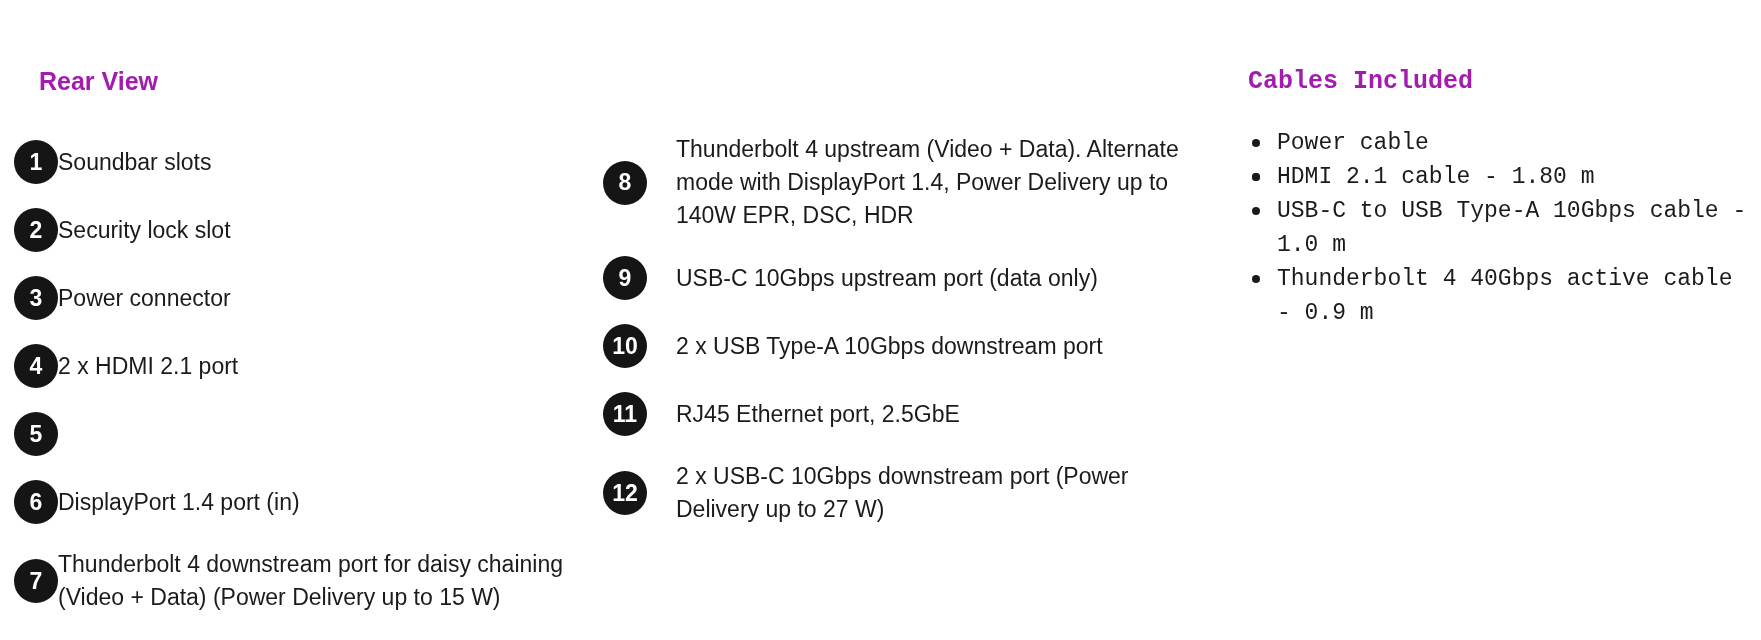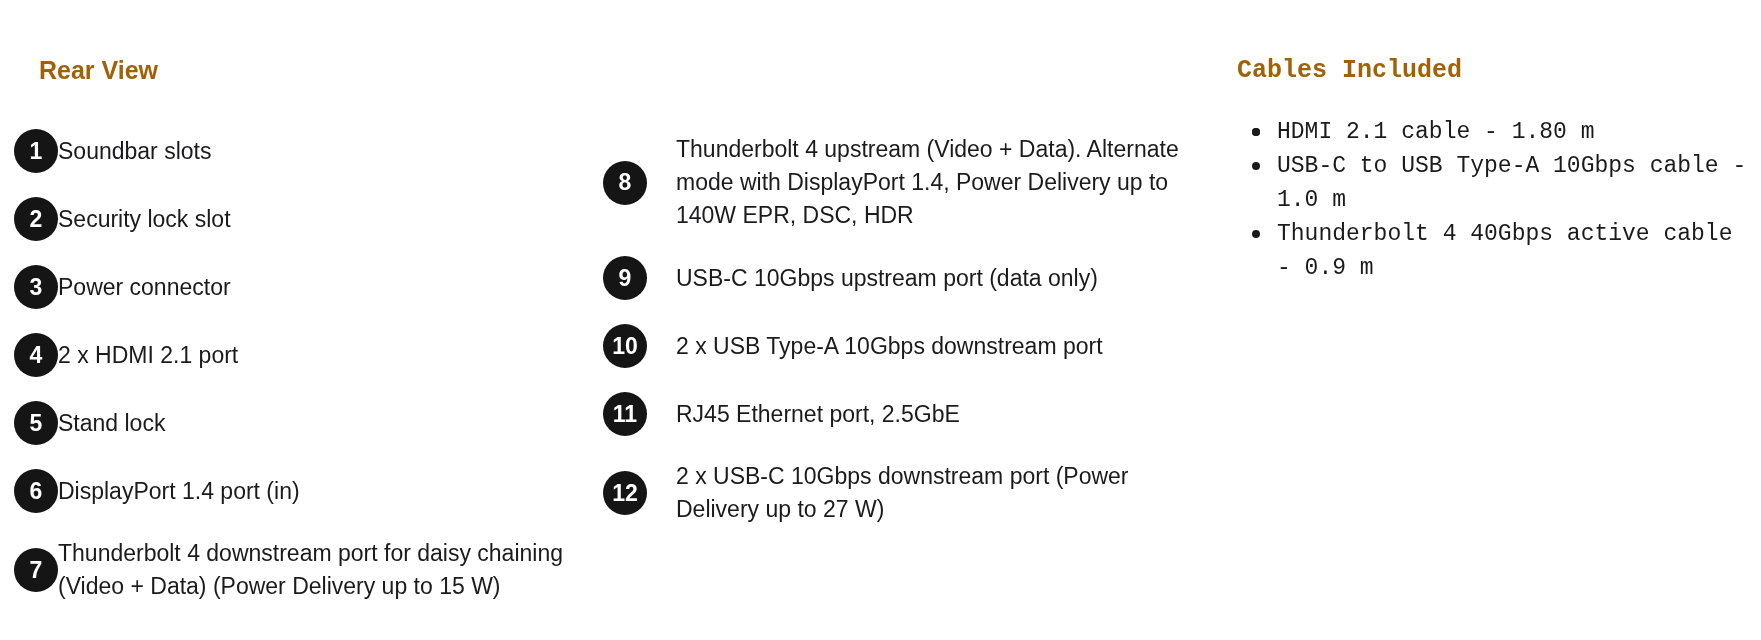--- a/index.html
+++ b/index.html
@@ -6,25 +6,25 @@
   .page {
     position: relative;
     width: 1761px;
     height: 640px;
     background: #ffffff;
     font-family: "Liberation Sans", sans-serif;
     color: #1b1b1d;
     overflow: hidden;
   }
   .section-title {
-    margin: 0;
+    margin: 11px;
     font-size: 25px;
     line-height: 31px;
     font-weight: 700;
-    color: #a16207;
+    color: #a21caf;
   }
   .col { position: absolute; top: 55px; }
   .col-left  { left: 14px;   width: 578px; }
   .col-mid   { left: 603px;  top: 133px; width: 612px; }
   .col-right { left: 1237px; width: 512px; font-family: Liberation Mono, monospace; }
   .col-left .section-title { margin-left: 25px; }
 
   ol.port-list {
     list-style: none;
     margin: 0;
@@ -98,21 +98,20 @@
       <li class="port-item">
         <span class="port-badge">3</span>
         <span class="port-label">Power connector</span>
       </li>
       <li class="port-item">
         <span class="port-badge">4</span>
         <span class="port-label">2 x HDMI 2.1 port</span>
       </li>
       <li class="port-item">
         <span class="port-badge">5</span>
-        <span class="port-label">Stand lock</span>
       </li>
       <li class="port-item">
         <span class="port-badge">6</span>
         <span class="port-label">DisplayPort 1.4 port (in)</span>
       </li>
       <li class="port-item">
         <span class="port-badge">7</span>
         <span class="port-label">Thunderbolt 4 downstream port for daisy chaining (Video + Data) (Power Delivery up to 15 W)</span>
       </li>
     </ol>
@@ -141,20 +140,24 @@
         <span class="port-label">2 x USB-C 10Gbps downstream port (Power Delivery up to 27 W)</span>
       </li>
     </ol>
   </section>
 
   <section class="col col-right">
     <h2 class="section-title">Cables Included</h2>
     <ul class="cable-list">
       <li class="cable-item">
         <span class="cable-bullet"></span>
+        <span>Power cable</span>
+      </li>
+      <li class="cable-item">
+        <span class="cable-bullet"></span>
       </li>
       <li class="cable-item">
         <span class="cable-bullet"></span>
         <span>HDMI 2.1 cable - 1.80 m</span>
       </li>
       <li class="cable-item">
         <span class="cable-bullet"></span>
         <span>USB-C to USB Type-A 10Gbps cable - 1.0 m</span>
       </li>
       <li class="cable-item">

